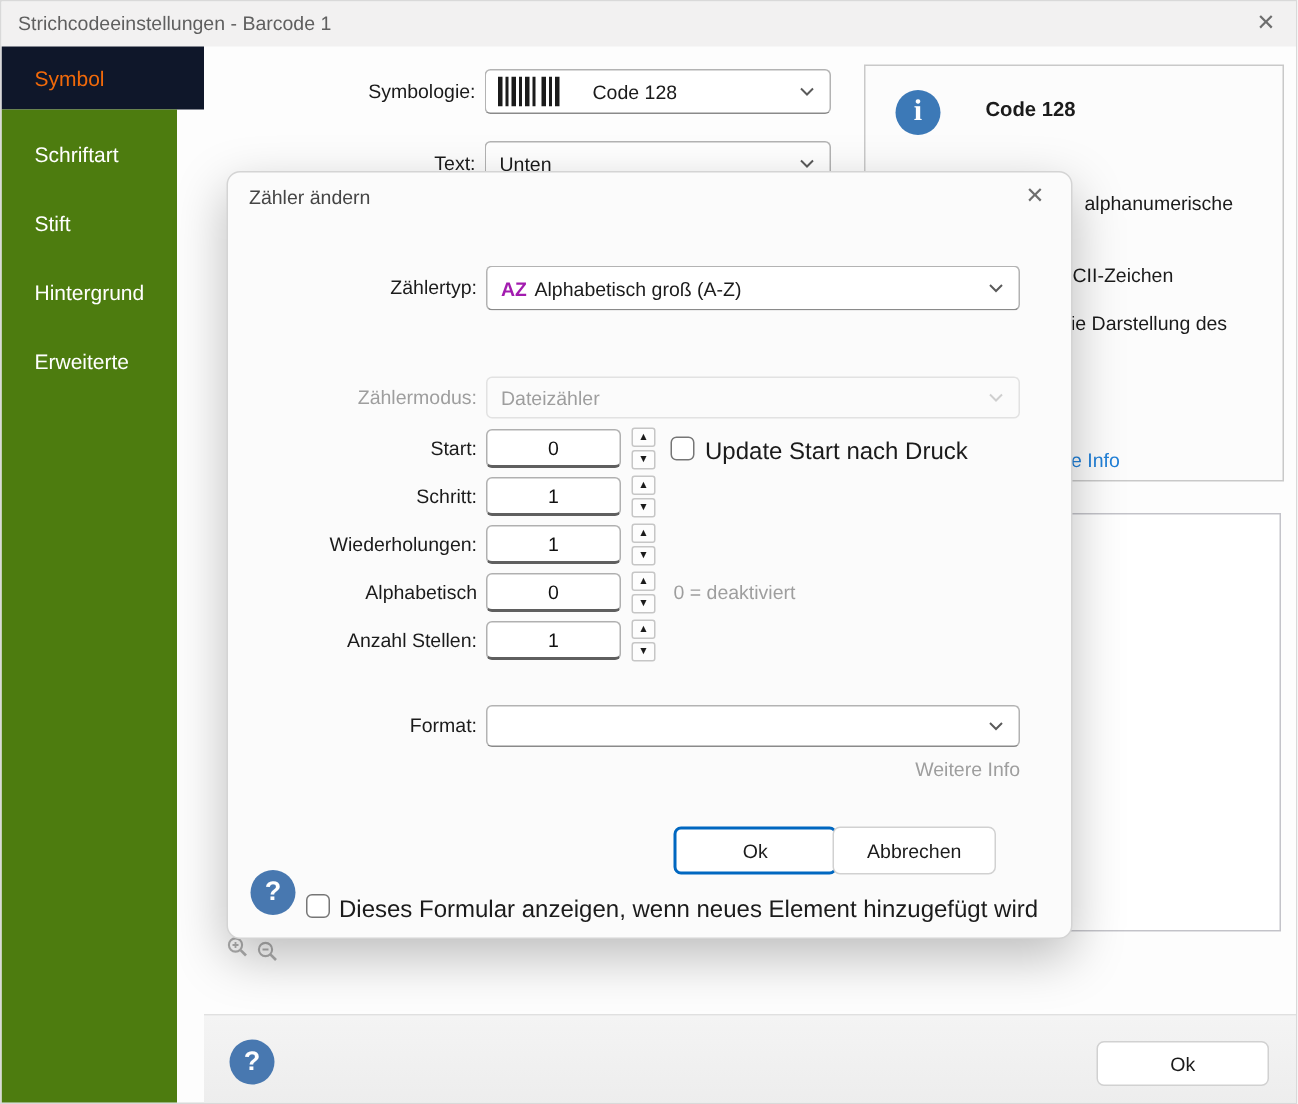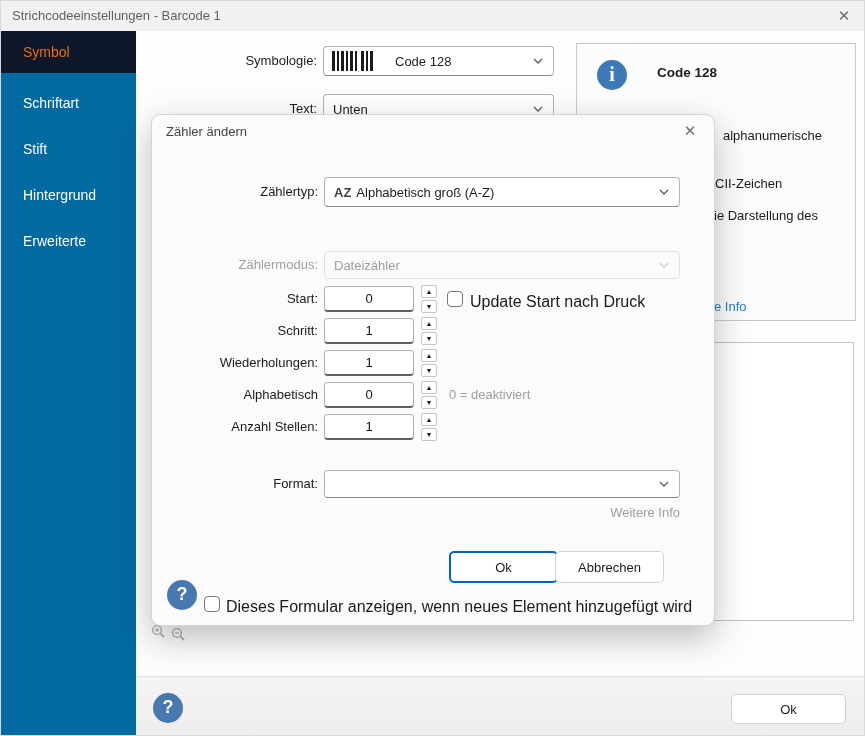--- a/index.html
+++ b/index.html
@@ -10,21 +10,21 @@
   }
   
   .titlebar { position:absolute; left:0; top:0; width:865px; height:30px; background:#f2f1f1; }
   .titlebar .title { position:absolute; left:11px; top:7px; font-size:13px; color:#5f5f5f; }
   .titlebar .close { position:absolute; right:12px; top:5px; width:20px; height:20px;
     color:#6e6e6e; font-size:15px; text-align:center; line-height:20px; cursor:pointer; }
   
   .sidebar { position:absolute; left:0; top:30px; width:135px; height:706px; }
   .side-item-selected { position:absolute; left:0; top:0; width:135px; height:42px;
     line-height:42px; padding-left:22px; font-size:14px; color:#f0690a; background:#0f172a; cursor:pointer; }
-  .side-orange { position:absolute; left:0; top:42px; width:135px; height:664px; background:#0369a1; padding-top:14px; }
+  .side-orange { position:absolute; left:0; top:42px; width:117px; height:664px; background:#4d7c0f; padding-top:14px; }
   .side-item { height:46px; line-height:32px; padding-left:22px; font-size:14px; color:#ffffff; cursor:pointer; }
   
   .lbl { position:absolute; font-size:13px; color:#1b1b1b; text-align:right; }
   .combo { position:absolute; background:#ffffff; border:1px solid #b3b3b3; border-bottom-color:#8a8a8a;
     border-radius:4px; font-size:13px; color:#1b1b1b; display:flex; align-items:center; cursor:pointer; }
   .combo .val { padding-left:9px; white-space:nowrap; overflow:hidden; }
   .combo .chev { position:absolute; right:9px; top:50%; transform:translateY(-50%); display:flex; }
   .combo.disabled { background:#fbfbfb; border-color:#e2e2e2; border-bottom-color:#e2e2e2; color:#9e9e9e; cursor:default; }
   .barcode-ic { display:inline-flex; align-items:flex-end; margin:0 10px 0 8px; }
   
@@ -160,21 +160,21 @@
          background:#4878b0; font-size:18px; line-height:29px;">?</div>
     <button class="btn" style="right:20px; top:17px; width:115px; height:30px;">Ok</button>
   </div>
 
   <div class="modal">
     <div class="m-title">Zähler ändern</div>
     <div class="m-close">✕</div>
 
     <div class="mlbl" style="top:62px; line-height:30px;">Zählertyp:</div>
     <div class="combo" style="left:172px; top:62px; width:356px; height:30px;">
-      <span class="val" style="font-weight:bold; color:#404040;text-align:center;">AZ</span>
+      <span class="val" style="font-weight:bold; color:#a21caf;text-align:center;">AZ</span>
       <span class="val" style="padding-left:5px;">Alphabetisch groß (A-Z)</span>
       <span class="chev">
         <svg width="12" height="12" viewBox="0 0 12 12">
             <path d="M2 4l4 4 4-4" stroke="#5a5a5a" fill="none" stroke-width="1.3"></path>
           </svg>
       </span>
     </div>
 
     <div class="mlbl dis" style="top:136px; line-height:28px;">Zählermodus:</div>
     <div class="combo disabled" style="left:172px; top:136px; width:356px; height:28px;">

